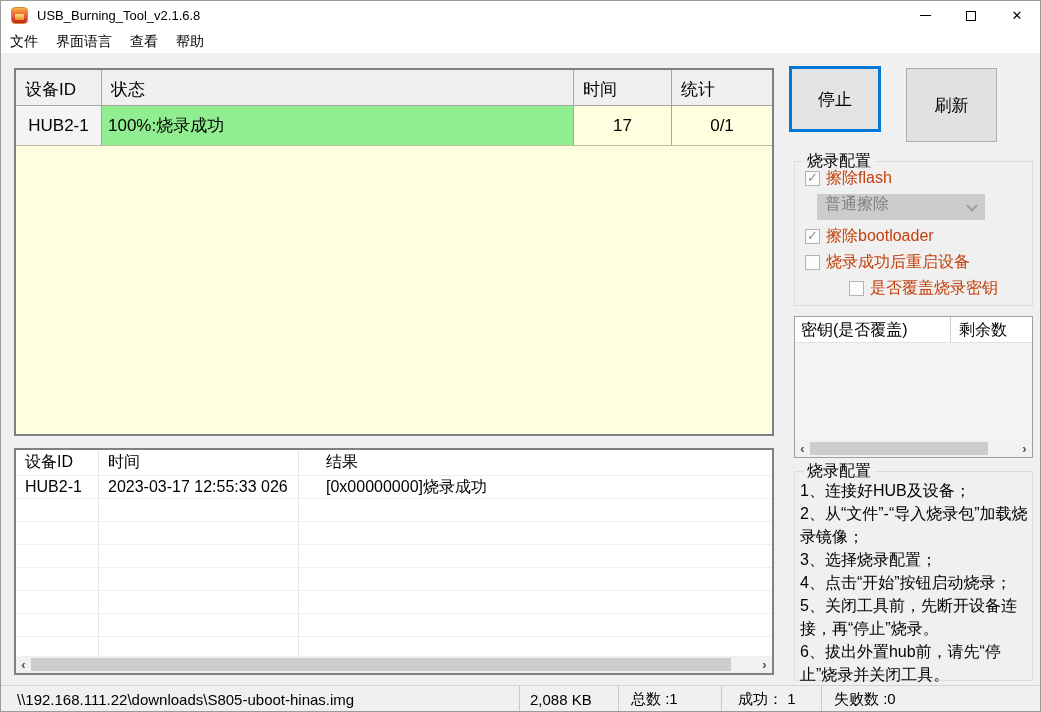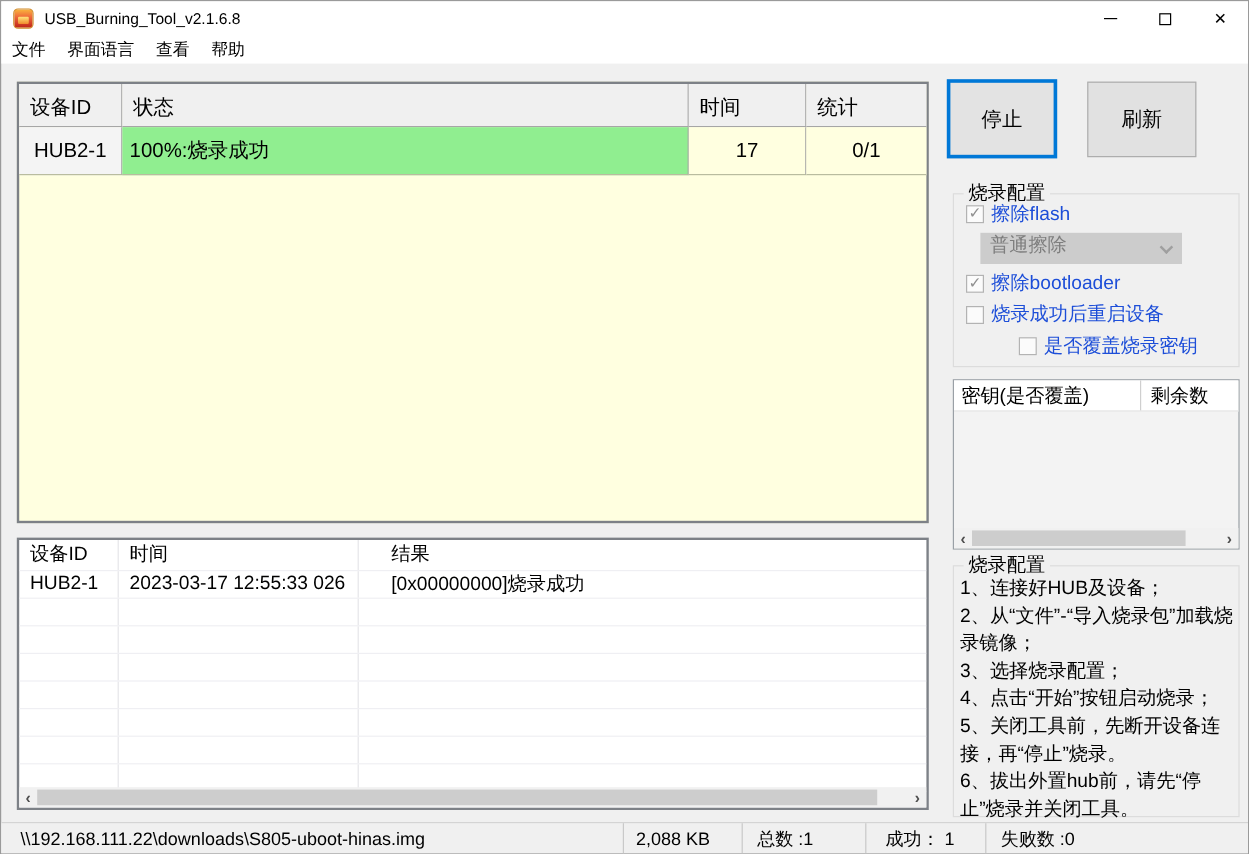--- a/index.html
+++ b/index.html
@@ -33,26 +33,26 @@
   .dt-h-id { width:86px; } .dt-h-status { width:472px; } .dt-h-time { width:98px; } .dt-h-stats { flex:1; border-right:none; }
   .dt-row { display:flex; height:40px; }
   .dt-cell { border-right:1px solid #A6A6A6; border-bottom:1px solid #B9BC9F; font-size:17px; display:flex; align-items:center; }
   .dt-c-id { width:86px; background:#F4F4F4; justify-content:center; }
   .dt-c-status { width:472px; background:#90EE90; padding-left:6px; }
   .dt-c-time { width:98px; background:#FFFFE0; justify-content:center; }
   .dt-c-stats { flex:1; background:#FFFFE0; justify-content:center; border-right:none; }
   
   .btn { position:absolute; display:flex; align-items:center; justify-content:center; font-size:17px; cursor:default; }
   .btn-stop { left:788px; top:65px; width:92px; height:66px; background:#E3E3E3; border:3px solid #0078D7; }
-  .btn-refresh { left:905px; top:67px; width:91px; height:63px; background:#E1E1E1; border:1px solid #ADADAD; }
+  .btn-refresh { left:905px; top:67px; width:91px; height:74px; background:#E1E1E1; border:1px solid #ADADAD; }
   
   .groupbox { position:absolute; border:1px solid #DCDCDC; }
   .group-label { position:absolute; top:-11px; left:8px; background:#F0F0F0; padding:0 4px; font-size:16px; color:#000; white-space:nowrap; }
   .grp-config { left:793px; top:160px; width:239px; height:145px; }
-  .cfg-item { position:absolute; left:10px; display:flex; align-items:center; font-size:16px; color:#1d4ed8; }
+  .cfg-item { position:absolute; left:10px; display:flex; align-items:center; font-size:16px; color:#c2410c; }
   .cfg-1 { top:6px; } .cfg-2 { top:64px; } .cfg-3 { top:90px; } .cfg-4 { top:116px;margin-left:44px; }
   .checkbox { width:15px; height:15px; background:#FBFBFB; border:1px solid #B3B3B3; margin-right:6px; position:relative; flex:none; }
   .checkbox.checked::after { content:"✓"; position:absolute; left:1px; top:-2px; font-size:13px; color:#8f8f8f; }
   .cfg-select { position:absolute; left:22px; top:32px; width:168px; height:26px; background:#CCCCCC; color:#7E7E7E;
     font-size:16px; display:flex; padding-left:8px; }
   .chevron-down { position:absolute; right:9px; top:8px; width:8px; height:8px; border-left:2px solid #9f9f9f; border-bottom:2px solid #9f9f9f; transform:rotate(-45deg); }
   
   .key-table { position:absolute; left:793px; top:315px; width:239px; height:142px; background:#F3F3F3; border:1px solid #9aa0a6; }
   .kt-header { display:flex; height:26px; background:#FFF; border-bottom:1px solid #E2E2E2; font-size:16px; }
   .kt-h1 { width:156px; border-right:1px solid #CFCFCF; padding:3px 0 0 6px; }

